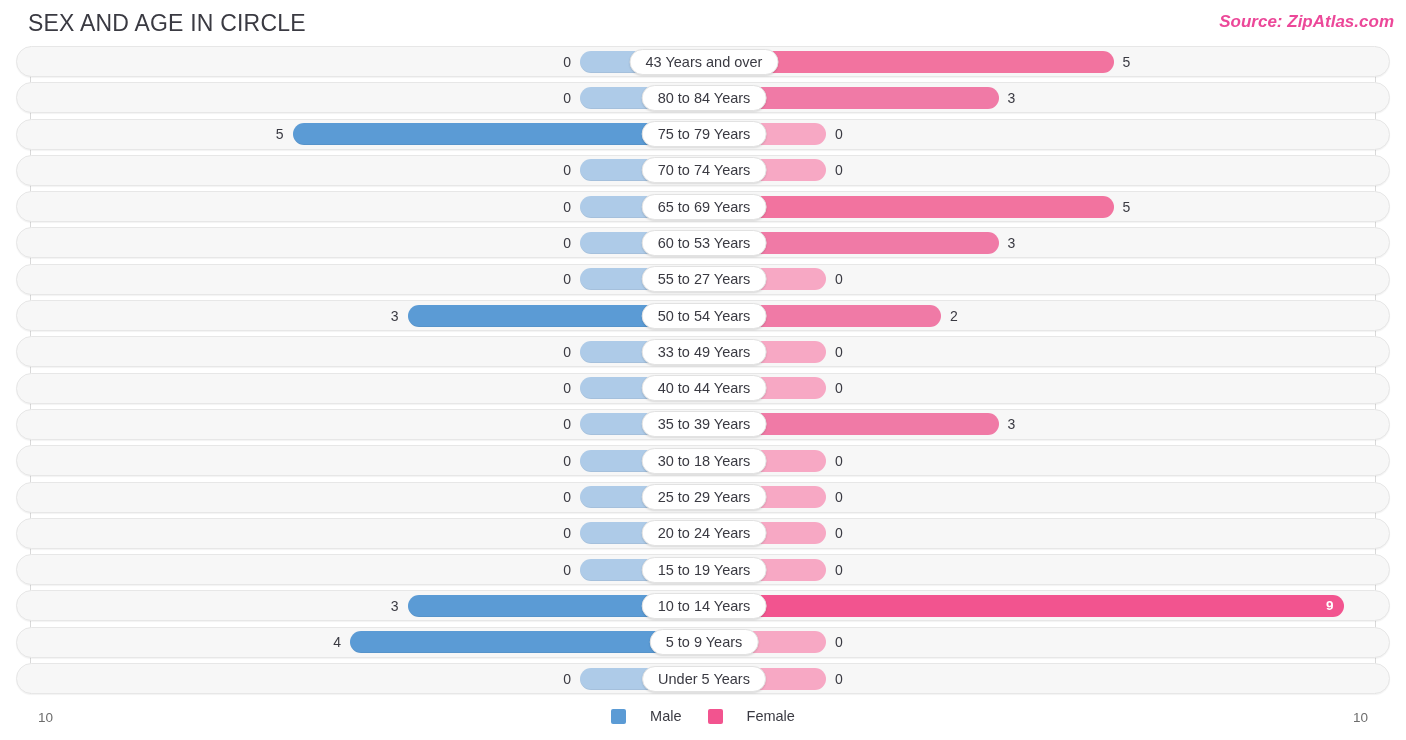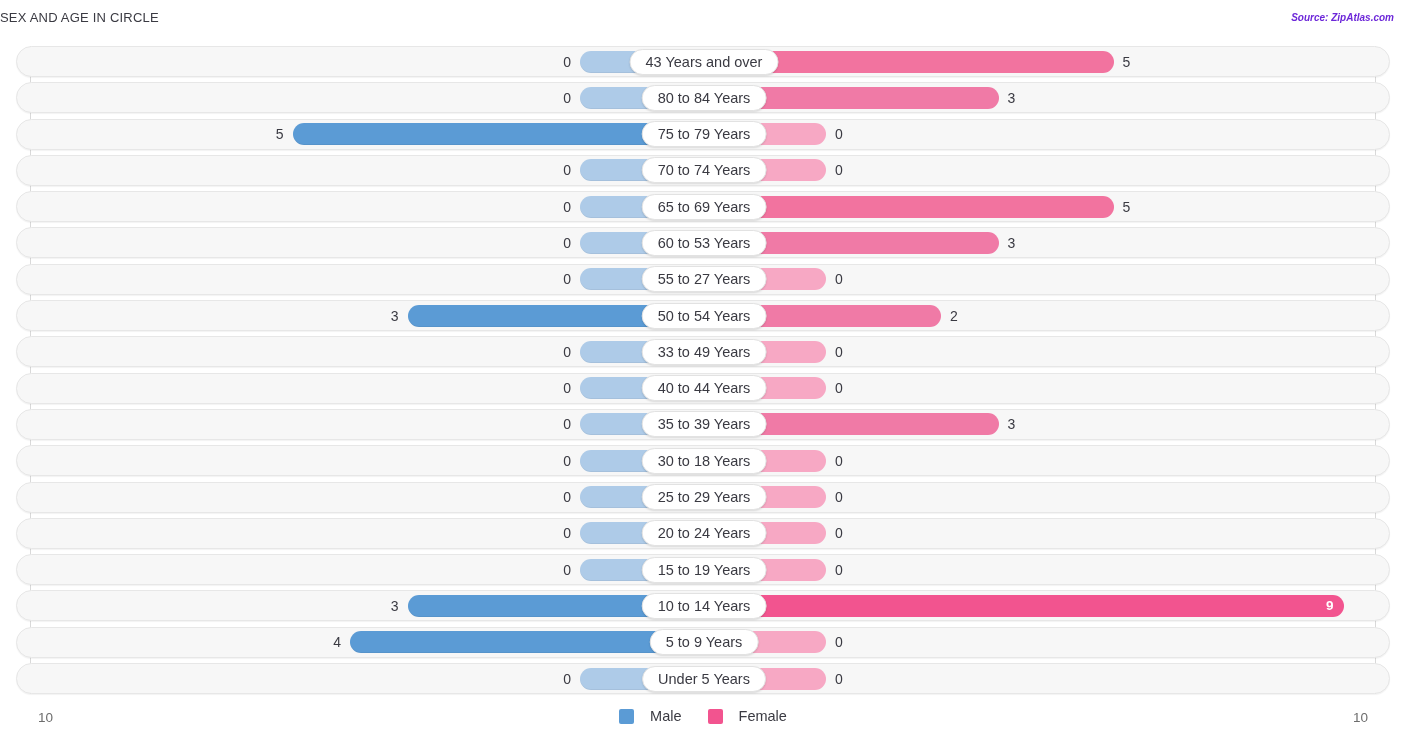--- a/index.html
+++ b/index.html
@@ -9,27 +9,27 @@
     width: 1406px; height: 740px;
     background: #ffffff;
     font-family: "Liberation Sans", sans-serif;
     overflow: hidden;
   }
   .page { position: relative; width: 1406px; height: 740px; }
 
   
   .header { position: absolute; left: 0; top: 0; width: 1406px; height: 46px; }
   .chart-title {
-    position: absolute; left: 0; top: 10px;
-    font-size: 13px; color: #3a3a42; letter-spacing: .2px;
+    position: absolute; left: 28px; top: 10px;
+    font-size: 23px; color: #3a3a42; letter-spacing: .2px;
     font-weight: 400; white-space: nowrap;
   }
   .chart-source {
     position: absolute; right: 12px; top: 12px;
-    font-size: 10px; color: #6d28d9; font-style: italic;
+    font-size: 17px; color: #ec4899; font-style: italic;
     font-weight: 700; white-space: nowrap;
   }
 
   
   .plot {
     position: absolute; left: 0; top: 46px;
     width: 1406px; height: 657px;
   }
   .gridline {
     position: absolute; top: 0; bottom: 9px; width: 1px;
@@ -111,21 +111,21 @@
     position: absolute; top: 7px;
     font-size: 13.5px; color: #6d6d6d;
   }
   .axis-tick.left  { left: 38px; }
   .axis-tick.right { right: 38px; }
 
   .legend {
     position: absolute; left: 0; right: 0; top: 6px;
     display: flex; justify-content: center; align-items: center; gap: 26px;
   }
-  .legend-item { display: flex; align-items: center; gap: 16px; }
+  .legend-item { display: flex; align-items: center; gap: 24px; }
   .legend-swatch { width: 15px; height: 15px; border-radius: 2px; }
   .legend-label { font-size: 14.5px; color: #3a3a42; line-height: 1; }
 </style>
 </head>
 <body>
 
 <div class="page">
 
   <div class="header">
     <div class="chart-title">SEX AND AGE IN CIRCLE</div>

